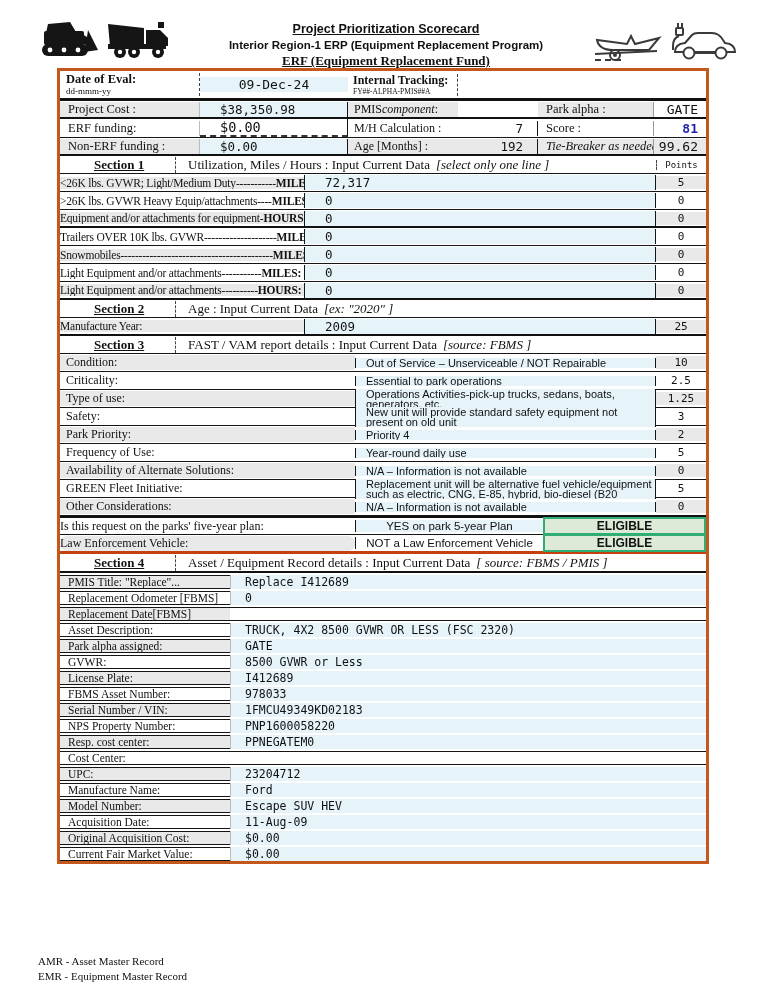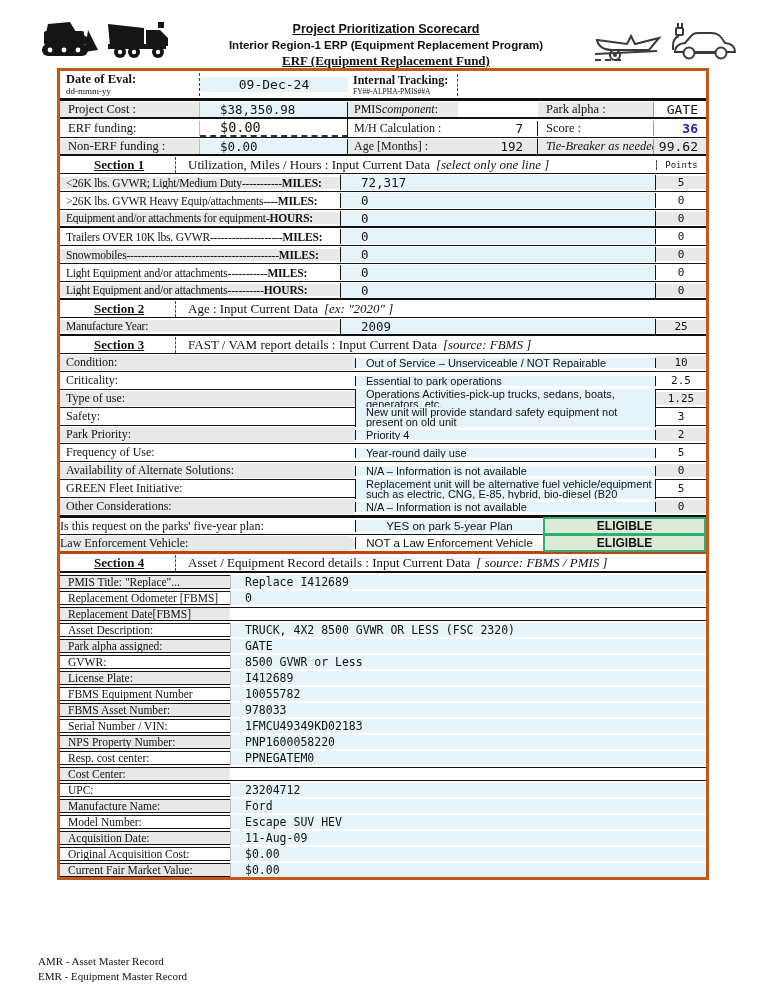--- a/index.html
+++ b/index.html
@@ -45,21 +45,21 @@
   .score-val{color:#1f1fa8;font-weight:bold;}
   .tie-lbl{font-style:italic;}
   
   .r-sec{height:18px;}
   .sec-name{width:96px;padding-left:14px;font-size:13px;font-weight:bold;text-decoration:underline;border-right:1px dashed #444;margin-left:20px;}
   .sec-title{flex:1;padding-left:12px;font-size:13px;}
   .sec-title i{margin-left:6px;}
   .sec-pts{width:50px;justify-content:center;font-size:9px;border-left:1px dashed #444;}
   
   .s-row{height:18px;}
-  .s12-lbl{width:280px;padding-left:6px;font-size:11.5px;letter-spacing:-0.2px;}
+  .s12-lbl{width:244px;font-size:11.5px;letter-spacing:-0.2px;}
   .s12-val{flex:1;padding-left:20px;font-size:12.5px;border-left:1px solid #151515;border-right:1px solid #151515;}
   .pts{width:50px;justify-content:center;font-size:11px;}
   .sec1-rows .s-row:nth-child(odd) .s12-lbl,.sec1-rows .s-row:nth-child(odd) .pts{background:#e9e9e9;}
   .sec1-rows .s-row:nth-child(3),.sec1-rows .s-row:nth-child(7){border-bottom:2px solid #111;}
   
   .s3-lbl{width:295px;padding-left:6px;font-size:12px;}
   .s3-val{flex:1;padding-left:10px;font-size:11px;border-left:1px solid #151515;border-right:1px solid #151515;white-space:normal;line-height:10px;}
   .sec3-rows .s-row:nth-child(odd) .s3-lbl,.sec3-rows .s-row:nth-child(odd) .pts{background:#e9e9e9;}
   
   .r-elig{height:19px;}
@@ -170,21 +170,21 @@
       <div class="cell l3 g">Park alpha :</div>
       <div class="cell v3 mono">GATE</div>
     </div>
 
     <div class="row r-info r-erf">
       <div class="cell l1">ERF funding:</div>
       <div class="cell v1 mono">$0.00</div>
       <div class="cell l2">M/H Calculation :</div>
       <div class="cell v2 mono">7</div>
       <div class="cell l3">Score :</div>
-      <div class="cell v3 mono score-val">36</div>
+      <div class="cell v3 mono score-val">81</div>
     </div>
 
     <div class="row r-info r-nerf">
       <div class="cell l1 g">Non-ERF funding :</div>
       <div class="cell v1 blue mono">$0.00</div>
       <div class="cell l2 g">Age [Months] :</div>
       <div class="cell v2 g mono">192</div>
       <div class="cell l3 g tie-lbl">Tie-Breaker as needed :</div>
       <div class="cell v3 g mono">99.62</div>
     </div>
@@ -375,24 +375,20 @@
       </div>
         <div class="row s4-row">
         <div class="cell s4-lbl">GVWR:</div>
         <div class="cell s4-val blue mono">8500 GVWR or Less</div>
       </div>
         <div class="row s4-row">
         <div class="cell s4-lbl">License Plate:</div>
         <div class="cell s4-val blue mono">I412689</div>
       </div>
         <div class="row s4-row">
-        <div class="cell s4-lbl">FBMS Equipment Number</div>
-        <div class="cell s4-val blue mono">10055782</div>
-      </div>
-        <div class="row s4-row">
         <div class="cell s4-lbl">FBMS Asset Number:</div>
         <div class="cell s4-val blue mono">978033</div>
       </div>
         <div class="row s4-row">
         <div class="cell s4-lbl">Serial Number / VIN:</div>
         <div class="cell s4-val blue mono">1FMCU49349KD02183</div>
       </div>
         <div class="row s4-row">
         <div class="cell s4-lbl">NPS Property Number:</div>
         <div class="cell s4-val blue mono">PNP1600058220</div>

